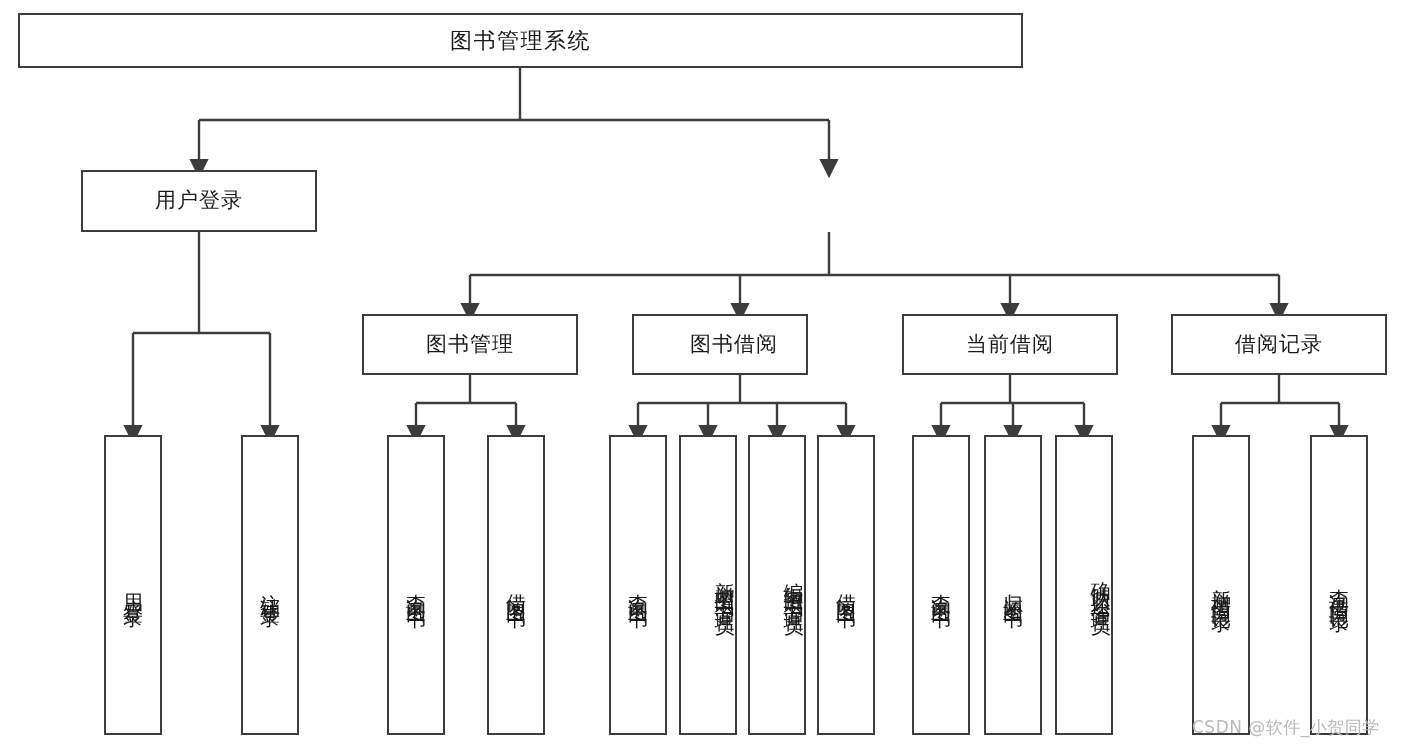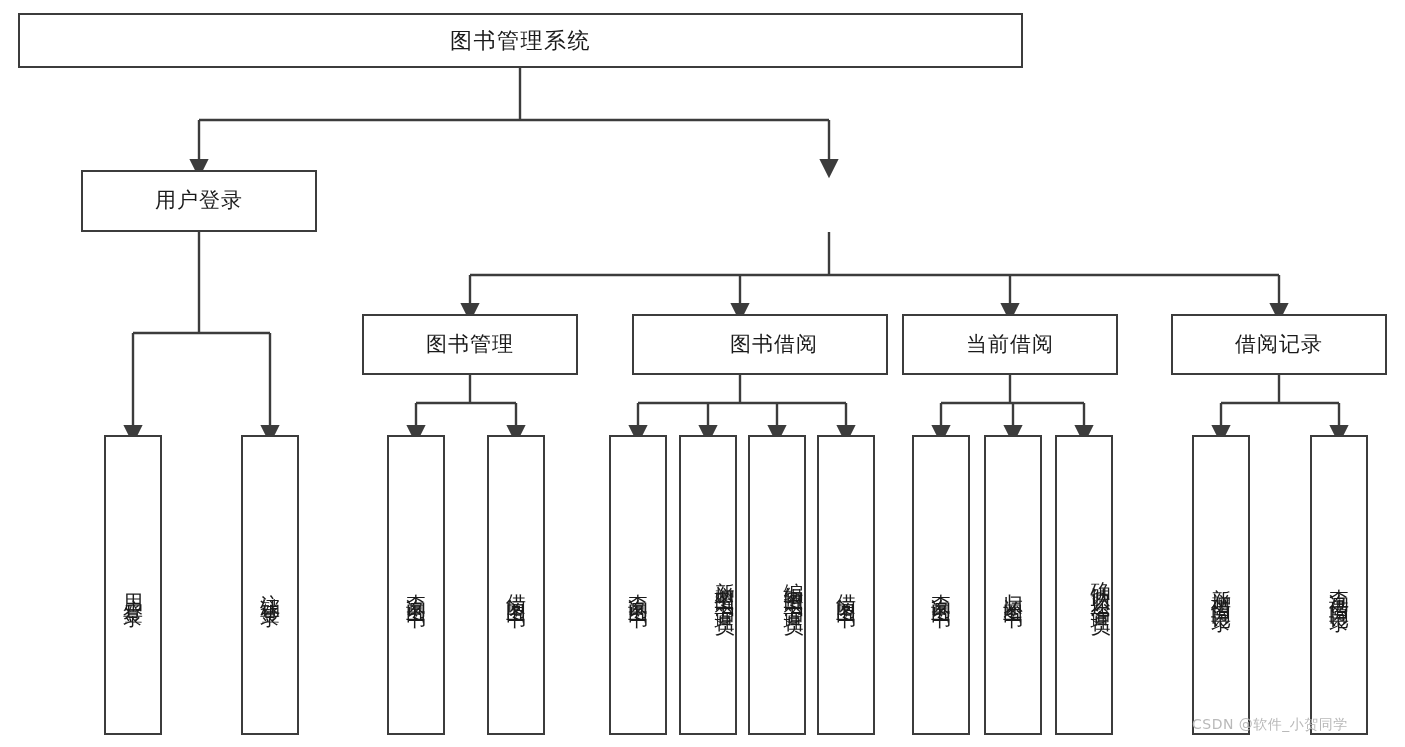--- a/index.html
+++ b/index.html
@@ -54,21 +54,21 @@
     align-items: flex-start;
     justify-content: center;
     white-space: nowrap;
   }
   .node-v.center-v {
     align-items: center;
   }
   .watermark {
     position: absolute;
     color: #b9b9b9;
-    font-size: 14px;
+    font-size: 17px;
     letter-spacing: 0.5px;
     white-space: nowrap;
     pointer-events: none;
   }
 </style>
 </head>
 <body>
 
 <div id="stage">
 
@@ -126,21 +126,21 @@
     <span>图书管理系统</span>
   </div>
 
   <div class="node-box node-h" style="left:81px; top:170px; width:236px; height:62px;">
     <span>用户登录</span>
   </div>
 
   <div class="node-box node-h" style="left:362px; top:314px; width:216px; height:61px;">
     <span>图书管理</span>
   </div>
-  <div class="node-box node-h" style="left:632px; top:314px; width:256px; height:61px;padding-left:28px;">
+  <div class="node-box node-h" style="left:632px; top:314px; width:176px; height:61px;padding-left:28px;">
     <span>图书借阅</span>
   </div>
   <div class="node-box node-h" style="left:1171px; top:314px; width:216px; height:61px;">
     <span>借阅记录</span>
   </div>
   <div class="node-box node-h" style="left:902px; top:314px; width:216px; height:61px;">
     <span>当前借阅</span>
   </div>
 
   <div class="node-box node-v center-v" style="left:104px; top:435px; width:58px; height:300px;">

